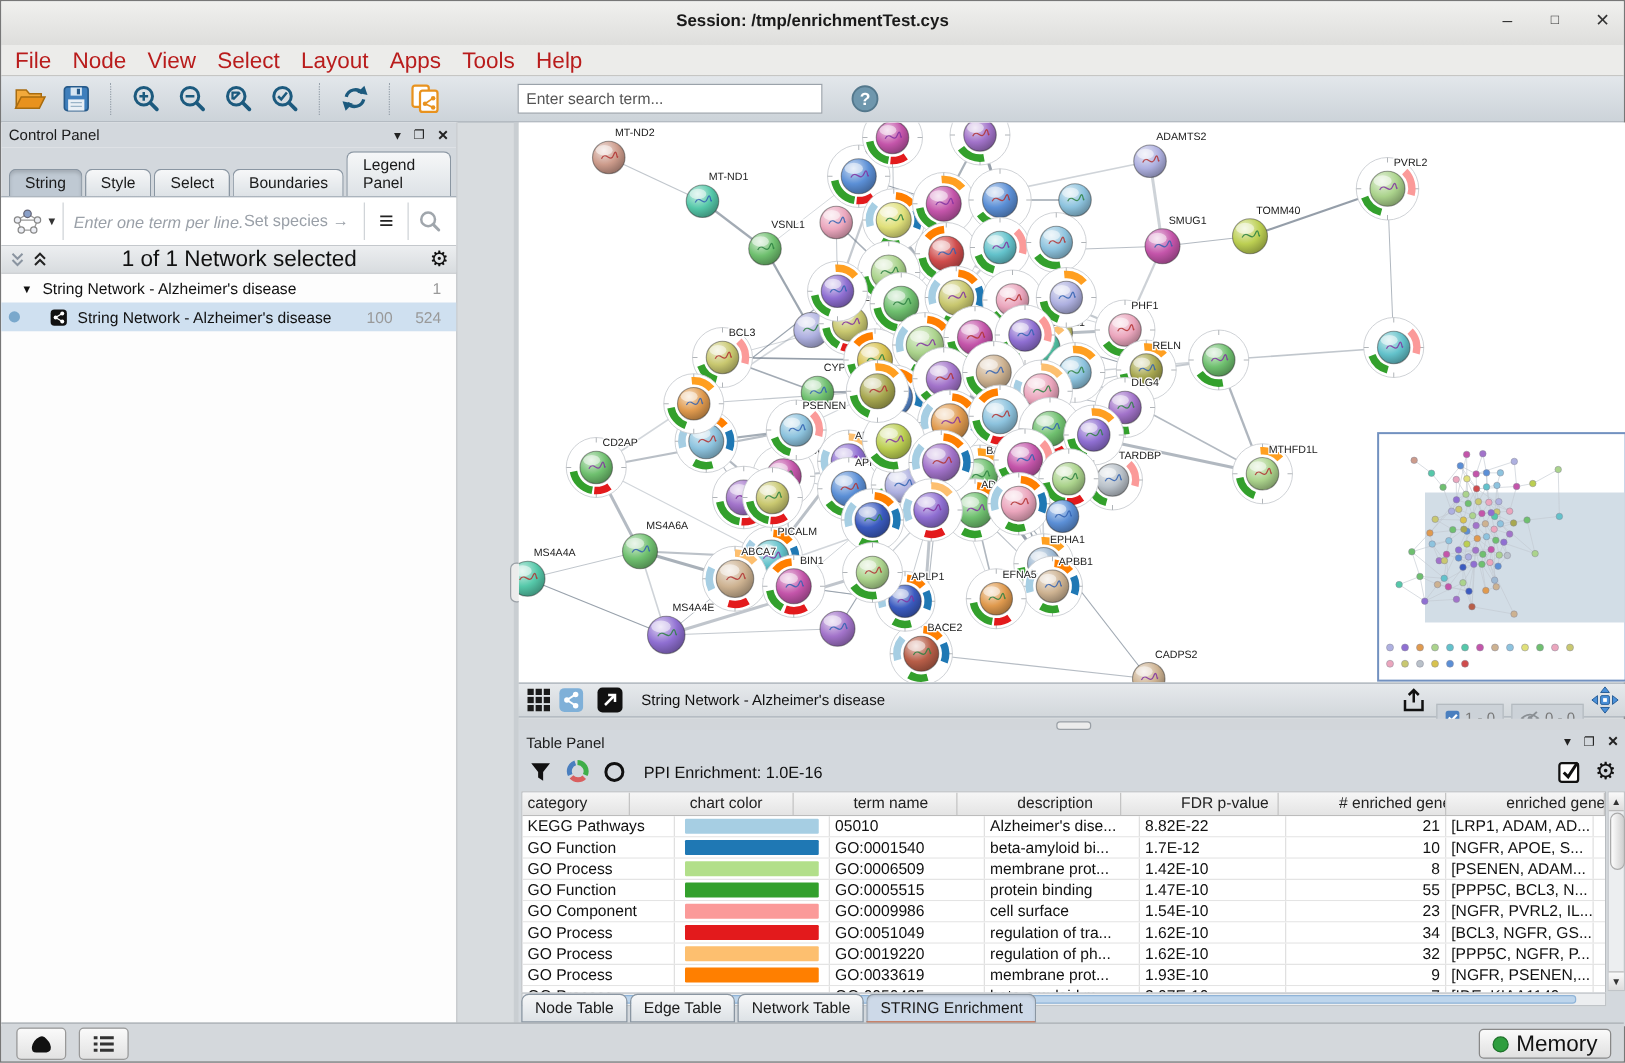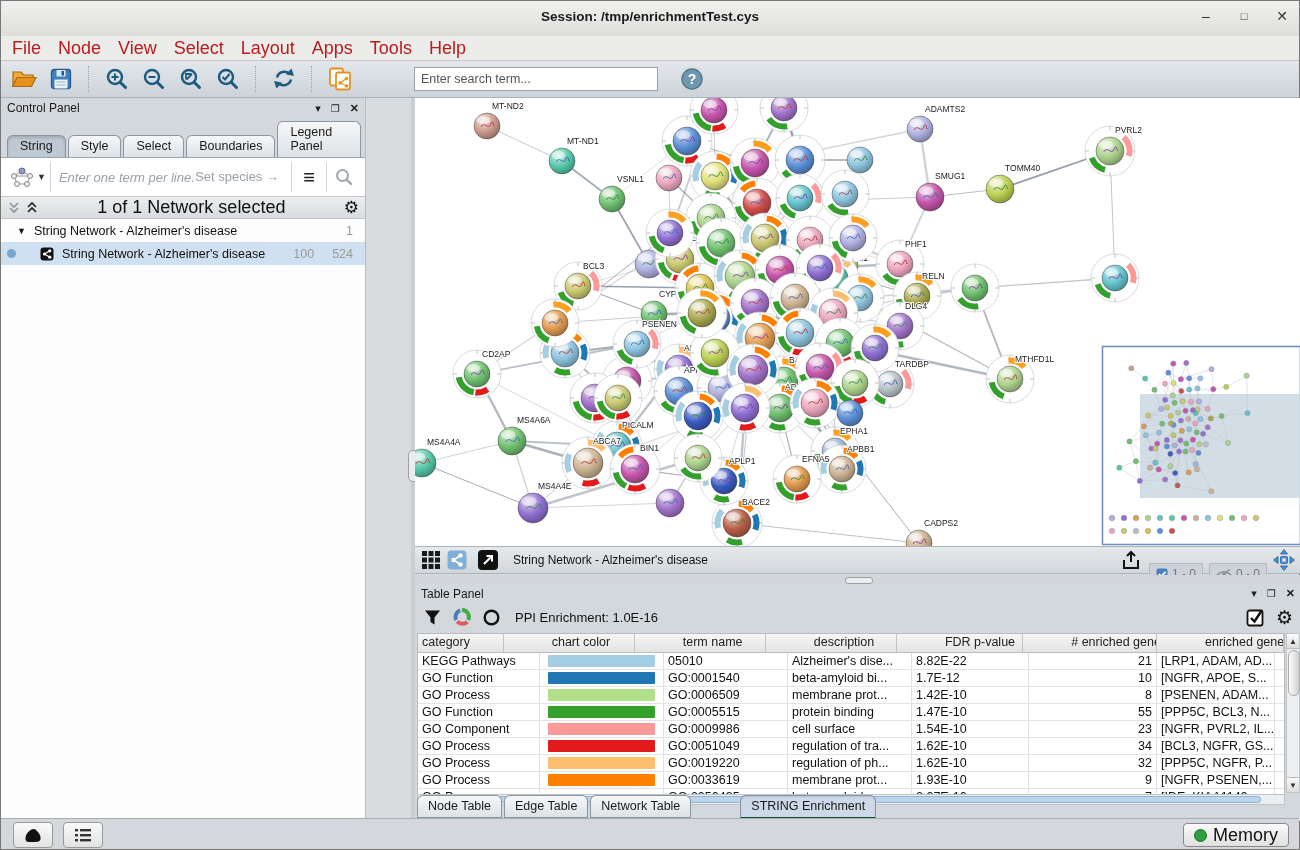--- a/index.html
+++ b/index.html
@@ -65,21 +65,21 @@
   .cell.num{text-align:right;}
   .swatch{height:12px;margin:2px 4px;border-radius:1px;}
   .vscroll{position:absolute;right:1px;top:49px;width:14px;height:160px;background:#eceef0;border:1px solid #c0c4c8;box-sizing:border-box;}
   .vs-btn{height:14px;display:flex;align-items:center;justify-content:center;font-size:8px;color:#333;background:linear-gradient(#fafafa,#dcdcdc);border-bottom:1px solid #bbb;}
   .vs-btn.down{position:absolute;bottom:0;width:100%;border-top:1px solid #bbb;border-bottom:none;}
   .vs-thumb{position:absolute;top:16px;left:1px;width:10px;height:44px;background:linear-gradient(90deg,#fdfdfd,#cfcfcf);border:1px solid #aaa;border-radius:6px;}
   .hscroll{position:absolute;left:2px;right:16px;top:210px;height:9px;background:#eceef0;border:1px solid #c0c4c8;}
   .hs-thumb{position:absolute;left:1px;top:1px;height:5px;width:97%;background:#bdd5ec;border:1px solid #8fb4d8;border-radius:3px;}
   .tp-tabs{position:absolute;left:2px;bottom:2px;display:flex;gap:2px;align-items:flex-end;}
   .tp-tab{border:1px solid #8a96a2;border-radius:6px 6px 0 0;padding:3px 10px 4px;font-size:12.5px;color:#1a1a1a;background:linear-gradient(#f6f7f8,#dde2e6);border-bottom:2px solid #8a96a2;}
-  .tp-tab.active{background:#cdd9e8;border-bottom:2px solid #14532d;box-shadow:inset 0 1px 2px rgba(0,0,0,.12);margin-left:47px;}
+  .tp-tab.active{background:#cdd9e8;border-bottom:2px solid #c2410c;box-shadow:inset 0 1px 2px rgba(0,0,0,.12);}
   
   .statusbar{position:absolute;left:0;bottom:0;width:100%;height:30px;background:#d4d8dc;border-top:1px solid #a8adb2;}
   .sb-btn{position:absolute;top:3px;width:38px;height:24px;background:linear-gradient(#fafafa,#e2e2e2);border:1px solid #999;border-radius:4px;display:flex;align-items:center;justify-content:center;}
   .memory-btn{position:absolute;right:10px;top:4px;height:22px;padding:0 10px;background:linear-gradient(#fafafa,#e0e0e0);border:1px solid #888;border-radius:4px;display:flex;align-items:center;gap:6px;font-size:18px;color:#111;}
   .memory-dot{width:11px;height:11px;border-radius:50%;background:#2e9e3e;border:1px solid #1d7029;}
   svg text{font-family:"Liberation Sans",sans-serif;}
 </style>
 </head>
 <body>
 

